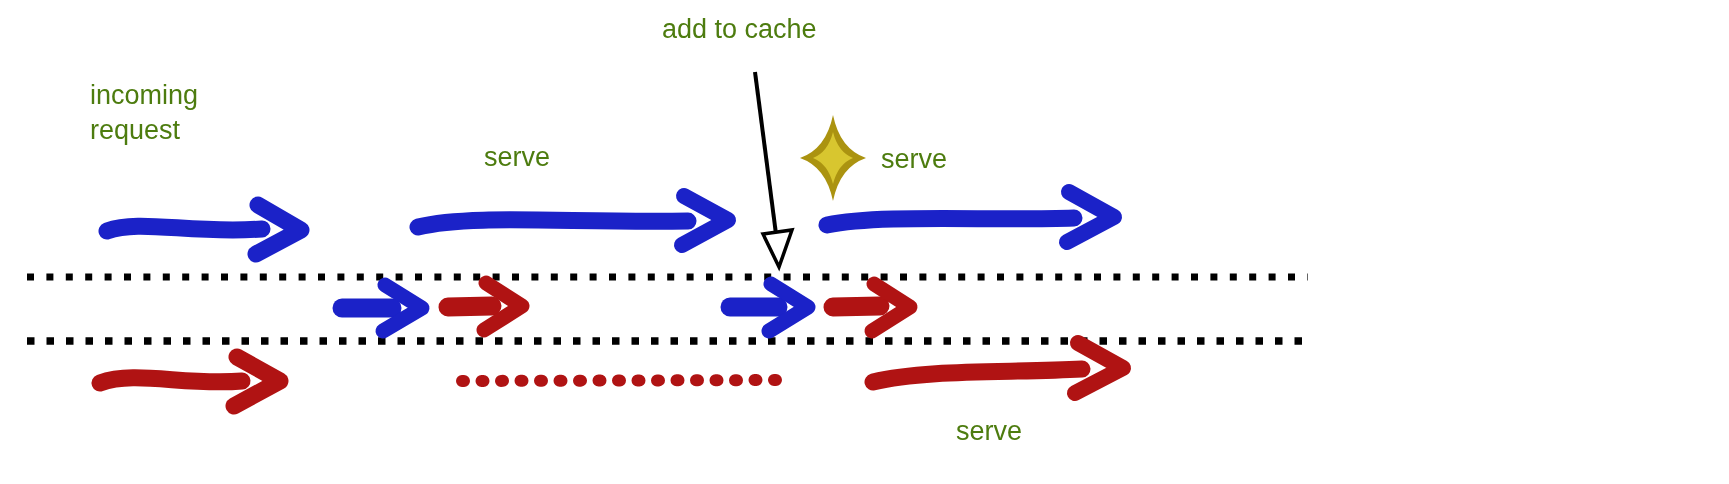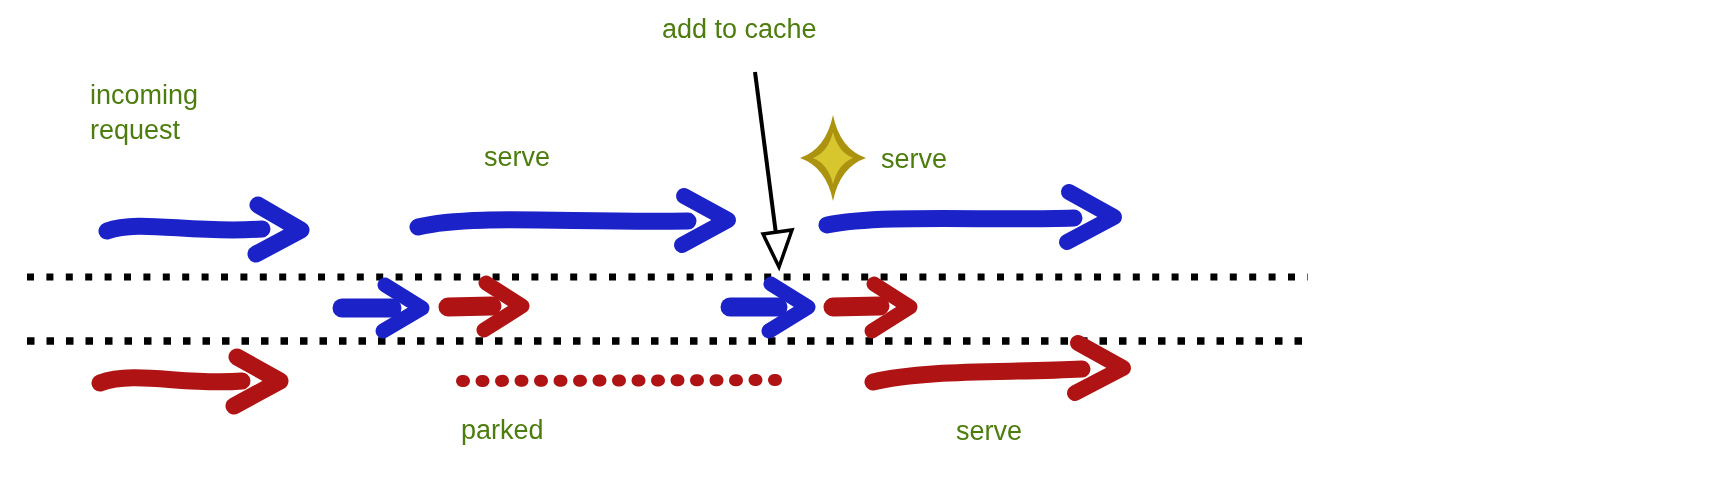--- a/index.html
+++ b/index.html
@@ -111,17 +111,16 @@
   <div class="label" style="left:90px; top:78px;">incoming
 request</div>
 
   <div class="label" style="left:484px; top:140px;">serve</div>
 
   <div class="label" style="left:662px; top:12px;">add to cache</div>
 
   <div class="label" style="left:881px; top:142px;">serve</div>
 
 
-  <div class="label" style="left:461px; top:413px;">parked</div>
 
   <div class="label" style="left:956px; top:414px;">serve</div>
 
 </div>
 
 </body></html>

